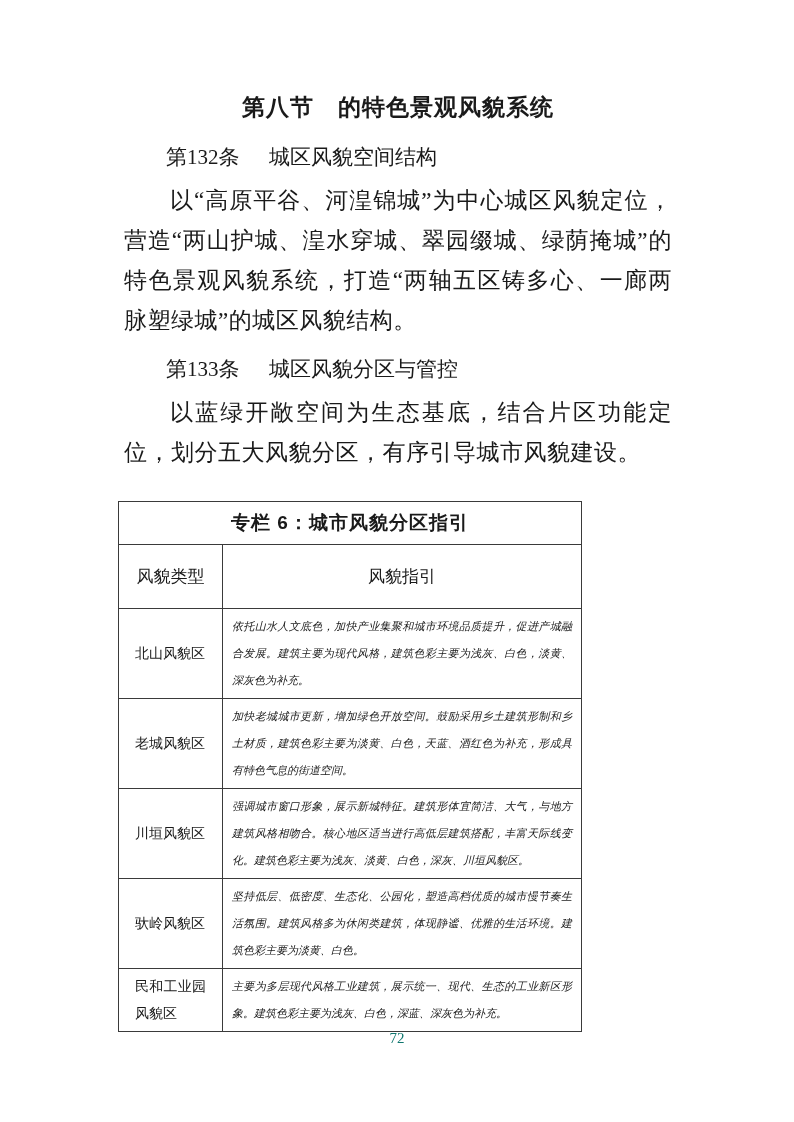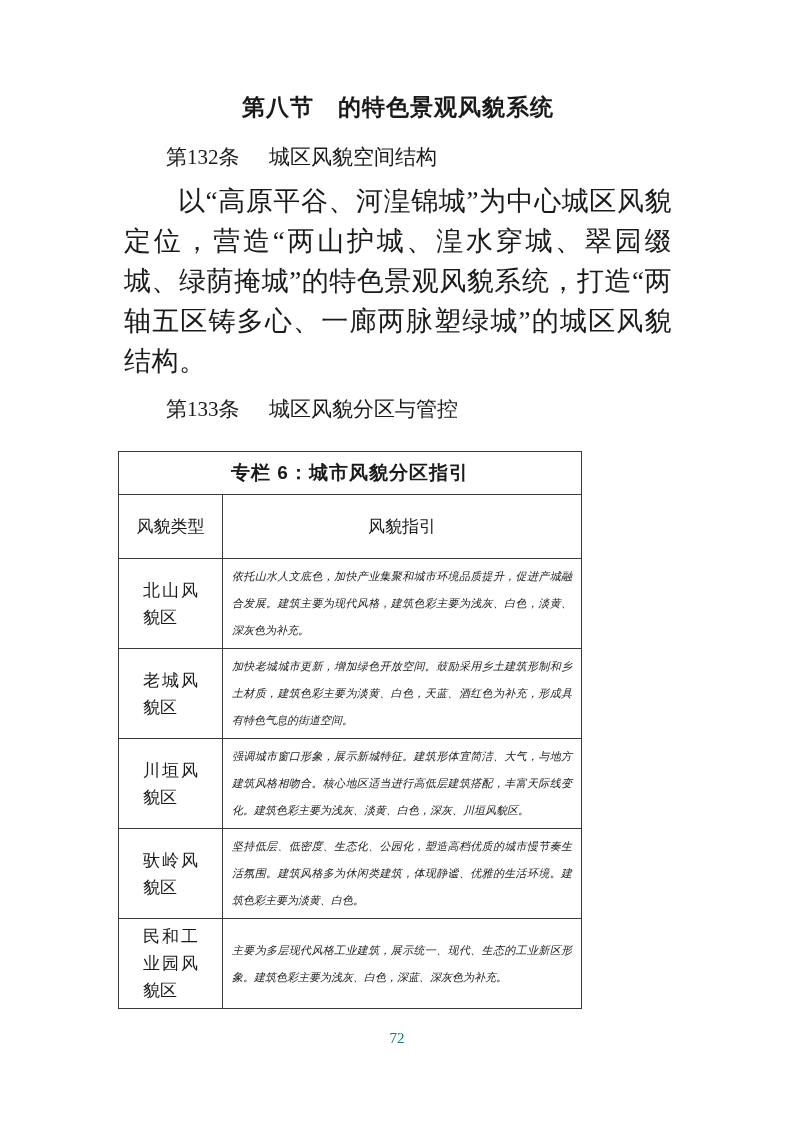--- a/index.html
+++ b/index.html
@@ -32,21 +32,21 @@
     font-size: 21px;
     margin: 14px 0 10px 0;
     text-indent: 2em;
     font-weight: 400;
   }
   .article-heading .art-no {
     margin-right: 1.4em;
     text-align: right;
   }
   .body-para {
-    font-size: 27px;
+    font-size: 23px;
     line-height: 40px;
     text-align: justify;
     text-indent: 2em;
     margin: 0 0 8px 0;
     letter-spacing: 0.5px;
   }
   table.zone-table {
     border-collapse: collapse;
     width: 464px;
     margin-left: -6px;
@@ -66,23 +66,23 @@
     padding: 8px 4px;
     letter-spacing: 1px;
   }
   .col-type { width: 104px; }
   .hdr-cell {
     font-size: 17px;
     text-align: center;
     padding: 20px 8px;
   }
   td.type-cell {
-    font-size: 17px;
+    font-size: 14px;
     vertical-align: middle;
-    padding: 4px 24px;
+    padding: 4px 16px;
     text-align: justify;
     line-height: 27px;
   }
   td.guide-cell {
     font-size: 11px;
     line-height: 27px;
     padding: 4px 9px;
     text-align: justify;
     vertical-align: middle;
     font-style: italic;
@@ -105,20 +105,21 @@
   <h1 class="doc-title">第八节　的特色景观风貌系统</h1>
 
   <div class="article-heading">
     <span class="art-no">第132条</span><span>城区风貌空间结构</span>
   </div>
   <p class="body-para">以“高原平谷、河湟锦城”为中心城区风貌定位，营造“两山护城、湟水穿城、翠园缀城、绿荫掩城”的特色景观风貌系统，打造“两轴五区铸多心、一廊两脉塑绿城”的城区风貌结构。</p>
 
   <div class="article-heading">
     <span class="art-no">第133条</span><span>城区风貌分区与管控</span>
   </div>
+  <p class="body-para">以蓝绿开敞空间为生态基底，结合片区功能定位，划分五大风貌分区，有序引导城市风貌建设。</p>
 
   <table class="zone-table">
     <colgroup>
       <col class="col-type">
       <col>
     </colgroup>
     <thead>
       <tr>
         <th colspan="2" class="tbl-title">专栏 6：城市风貌分区指引</th>
       </tr>

